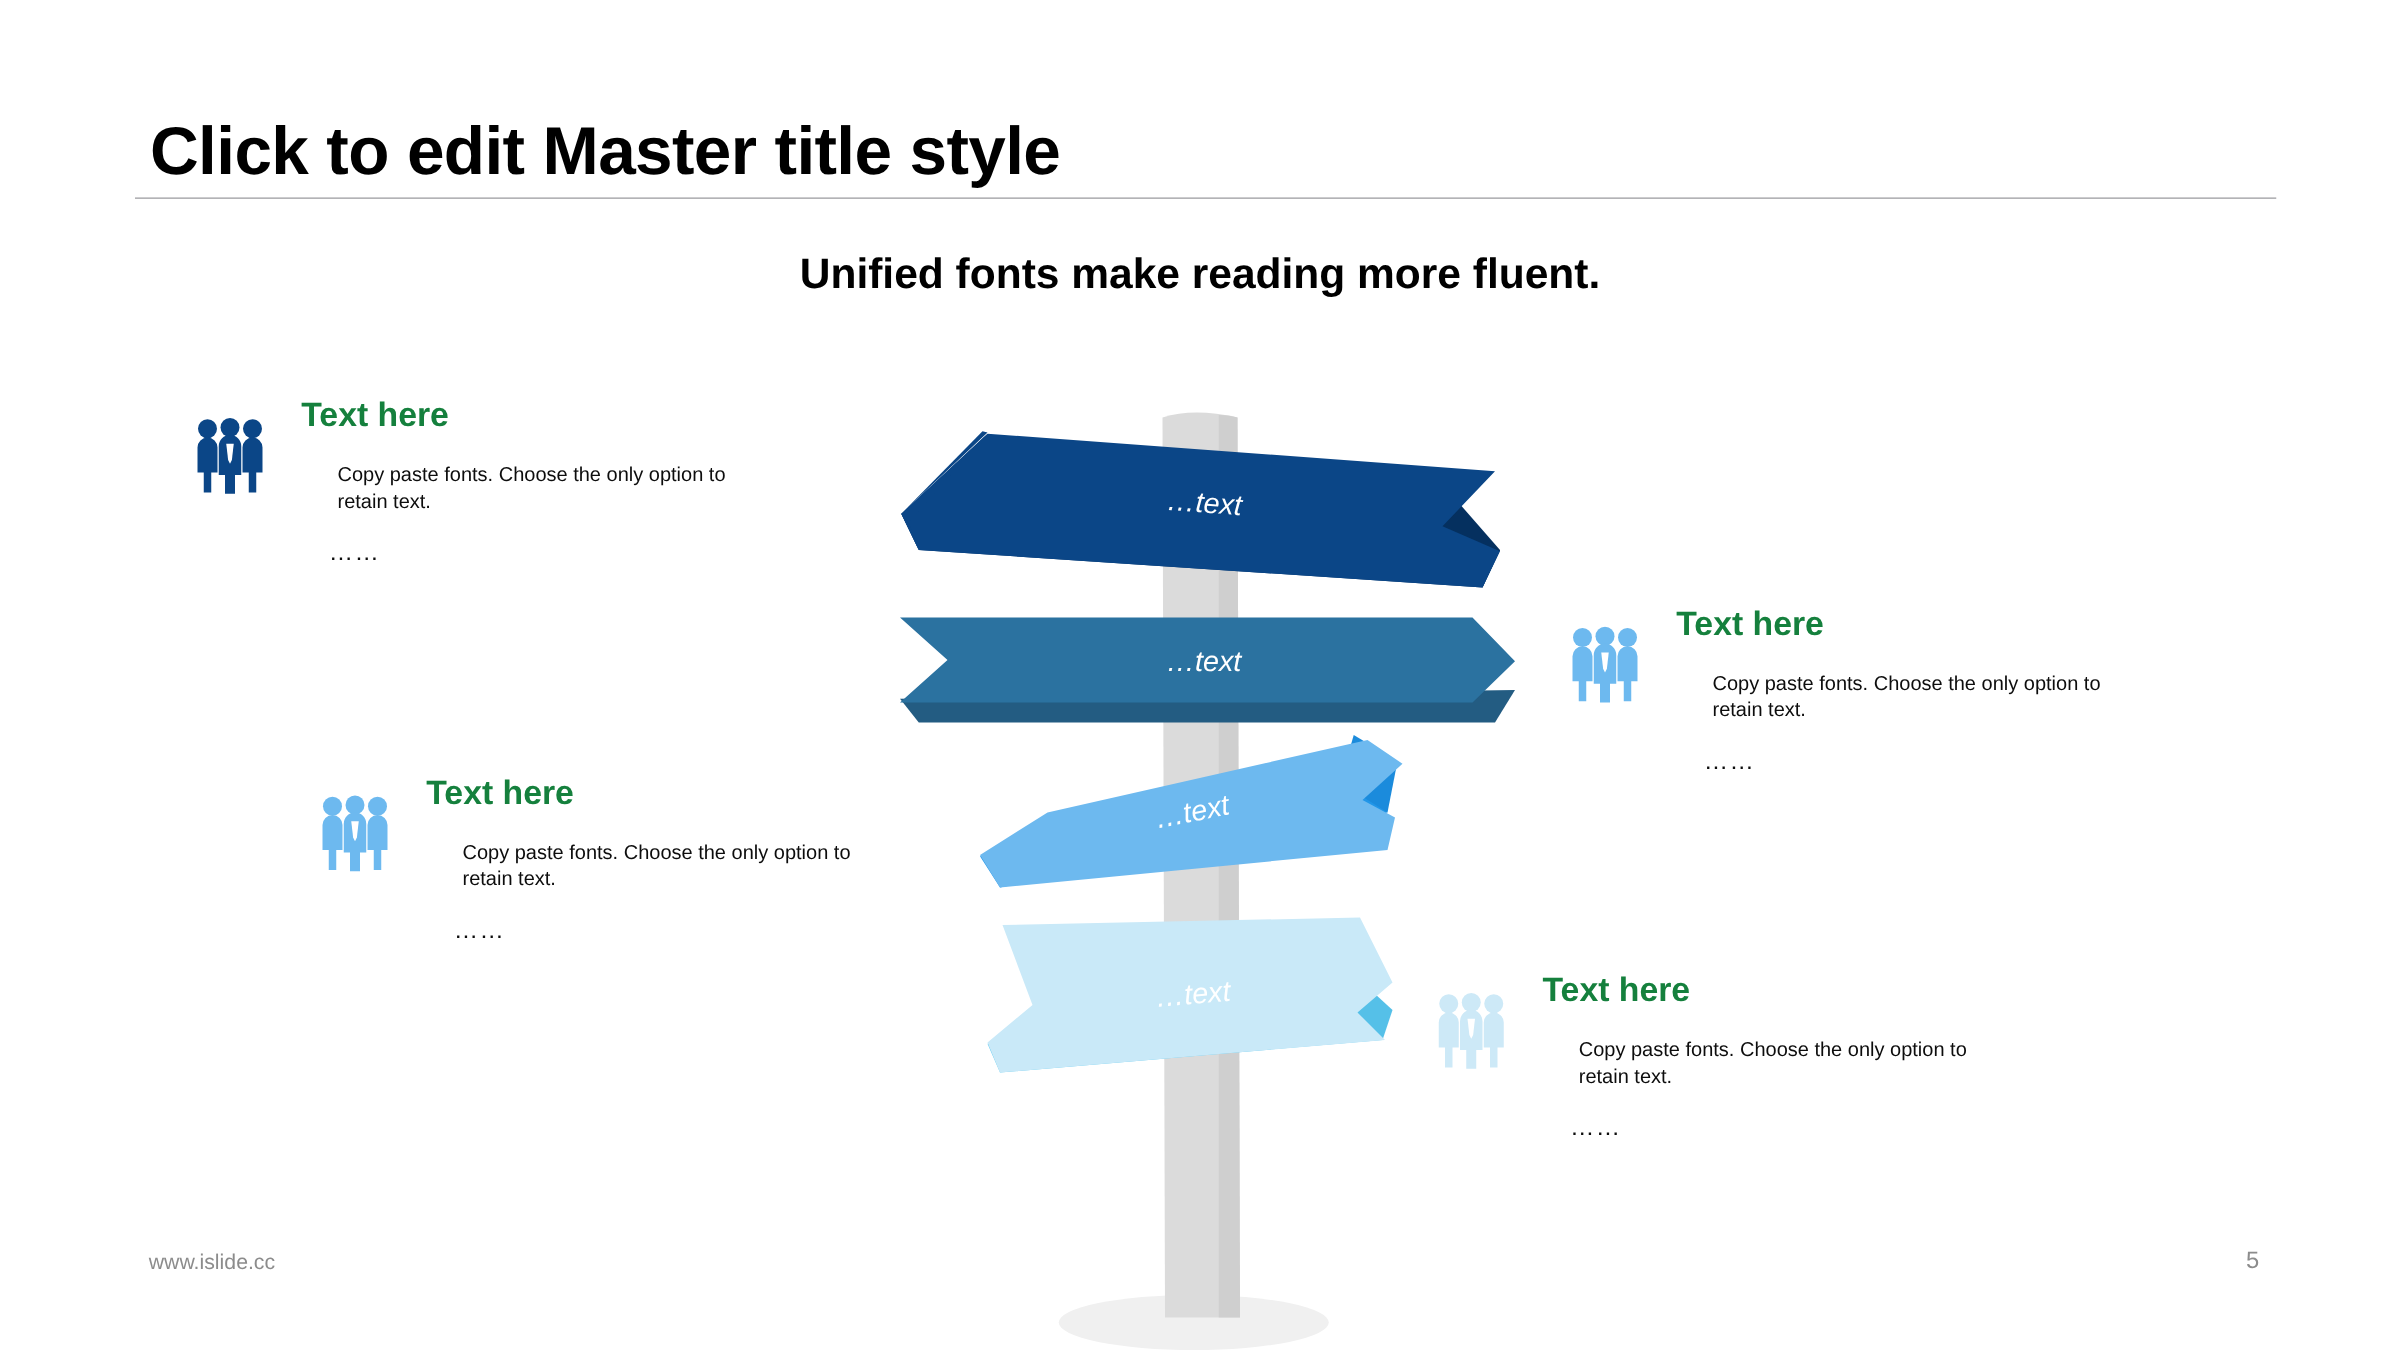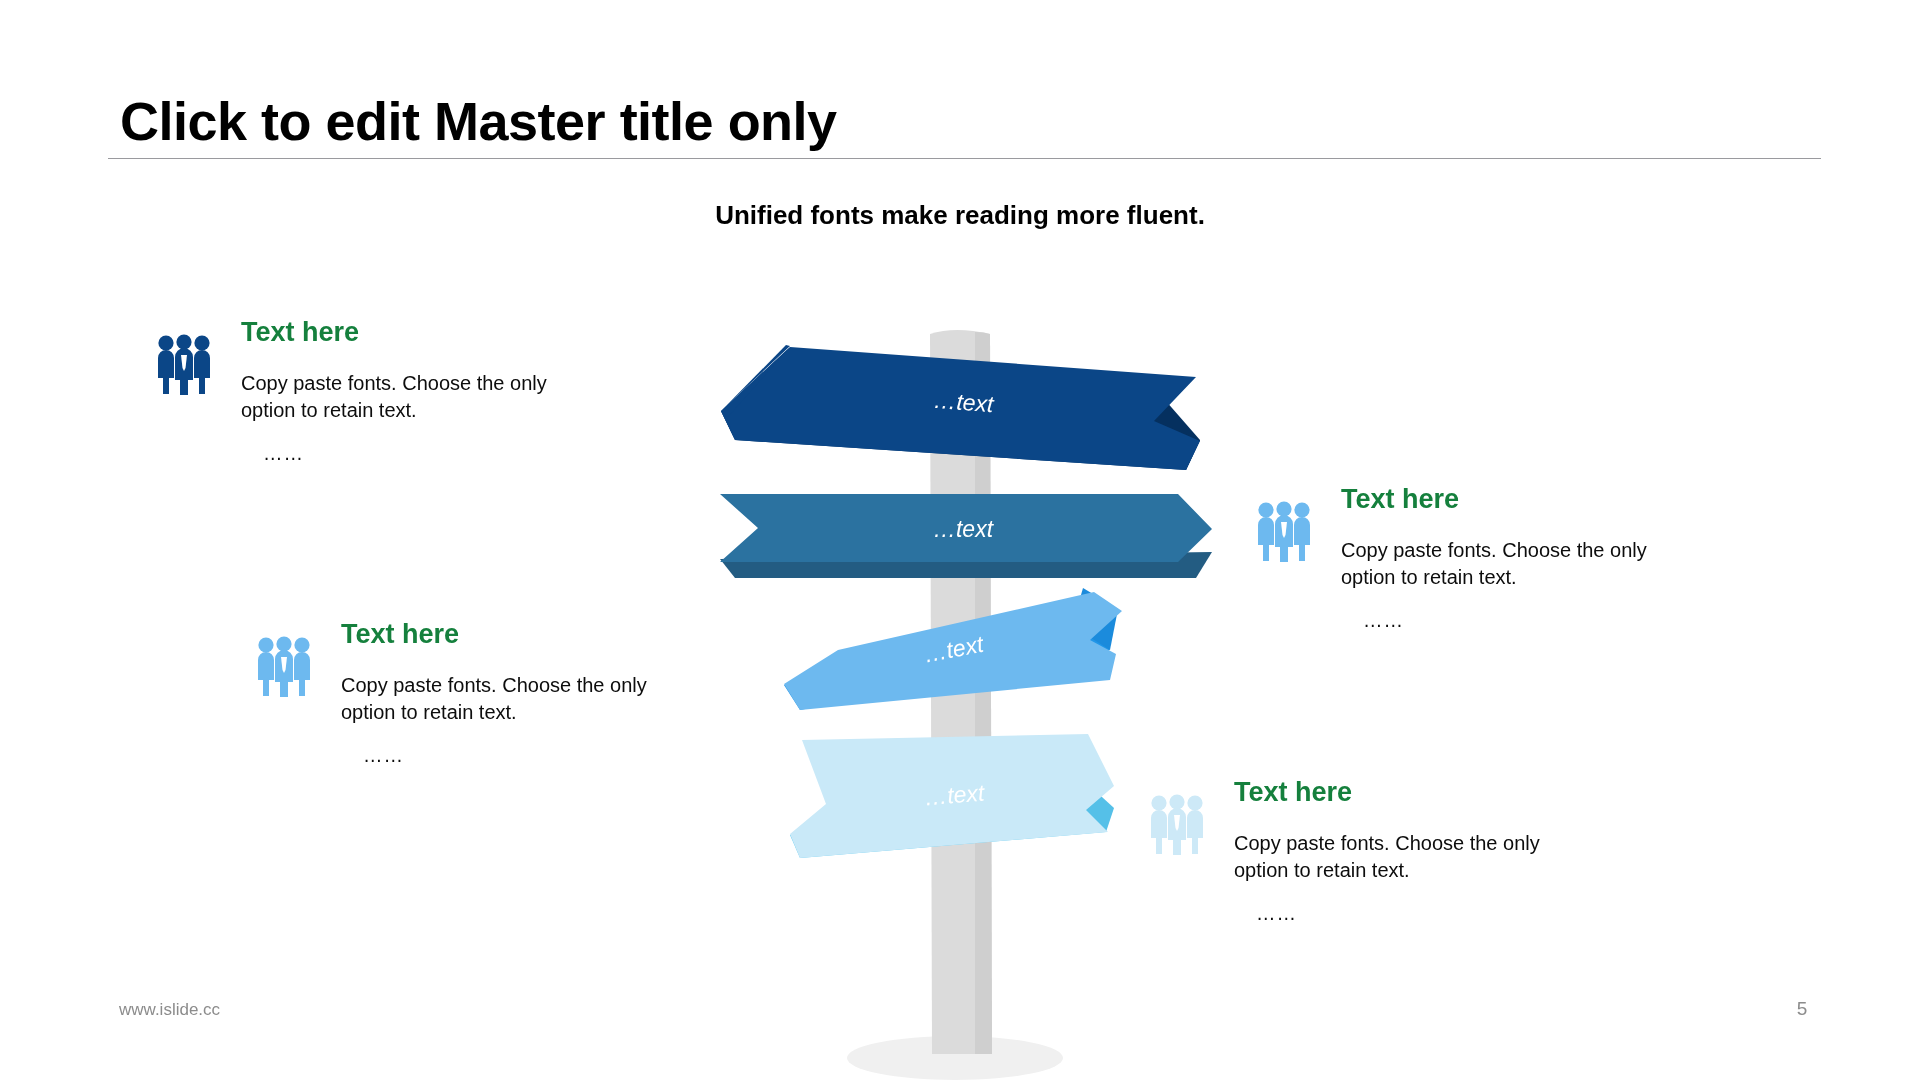--- a/index.html
+++ b/index.html
@@ -36,21 +36,21 @@
     background: #9a9a9e;
   }
 
   
   #slide-subtitle {
     position: absolute;
     left: 0;
     top: 200px;
     width: 1920px;
     text-align: center;
-    font-size: 26px;
+    font-size: 34px;
     font-weight: bold;
     color: #000000;
   }
 
   
   #signpost {
     position: absolute;
     left: 0;
     top: 0;
     width: 1920px;
@@ -75,24 +75,25 @@
   }
   .info-heading {
     font-size: 27px;
     font-weight: bold;
     color: #15803d;
     line-height: 1.1;
     margin-bottom: 22px;
     white-space: nowrap;
   }
   .info-para {
-    font-size: 20px;
+    font-size: 16px;
     line-height: 1.35;
     color: #0d0d0d;
     width: 345px;
+    margin-left: 29px;
   }
   .info-dots {
     font-size: 19.5px;
     color: #0d0d0d;
     margin-top: 18px;
     margin-left: 22px;
     letter-spacing: 1px;
   }
 
   #block-1 { left: 155px; top: 318px; }
@@ -114,21 +115,21 @@
     top: 998px;
     font-size: 19px;
     color: #8c8c8c;
     text-align: center;
     width: 24px;
   }
 </style>
 </head>
 <body>
 
-<div id="slide-title">Click to edit Master title only</div>
+<div id="slide-title">Click to edit Master title style</div>
 <div id="title-rule"></div>
 
 <div id="slide-subtitle">Unified fonts make reading more fluent.</div>
 
 <svg id="signpost" viewBox="0 0 1920 1080" width="1920" height="1080">
 
   <ellipse cx="955" cy="1058" rx="108" ry="22" fill="#F0F0F0"></ellipse>
 
   <g>
     <path d="M930 334 Q955 326 990 334 L992 1054 L932 1054 Z" fill="#DBDBDB"></path>

